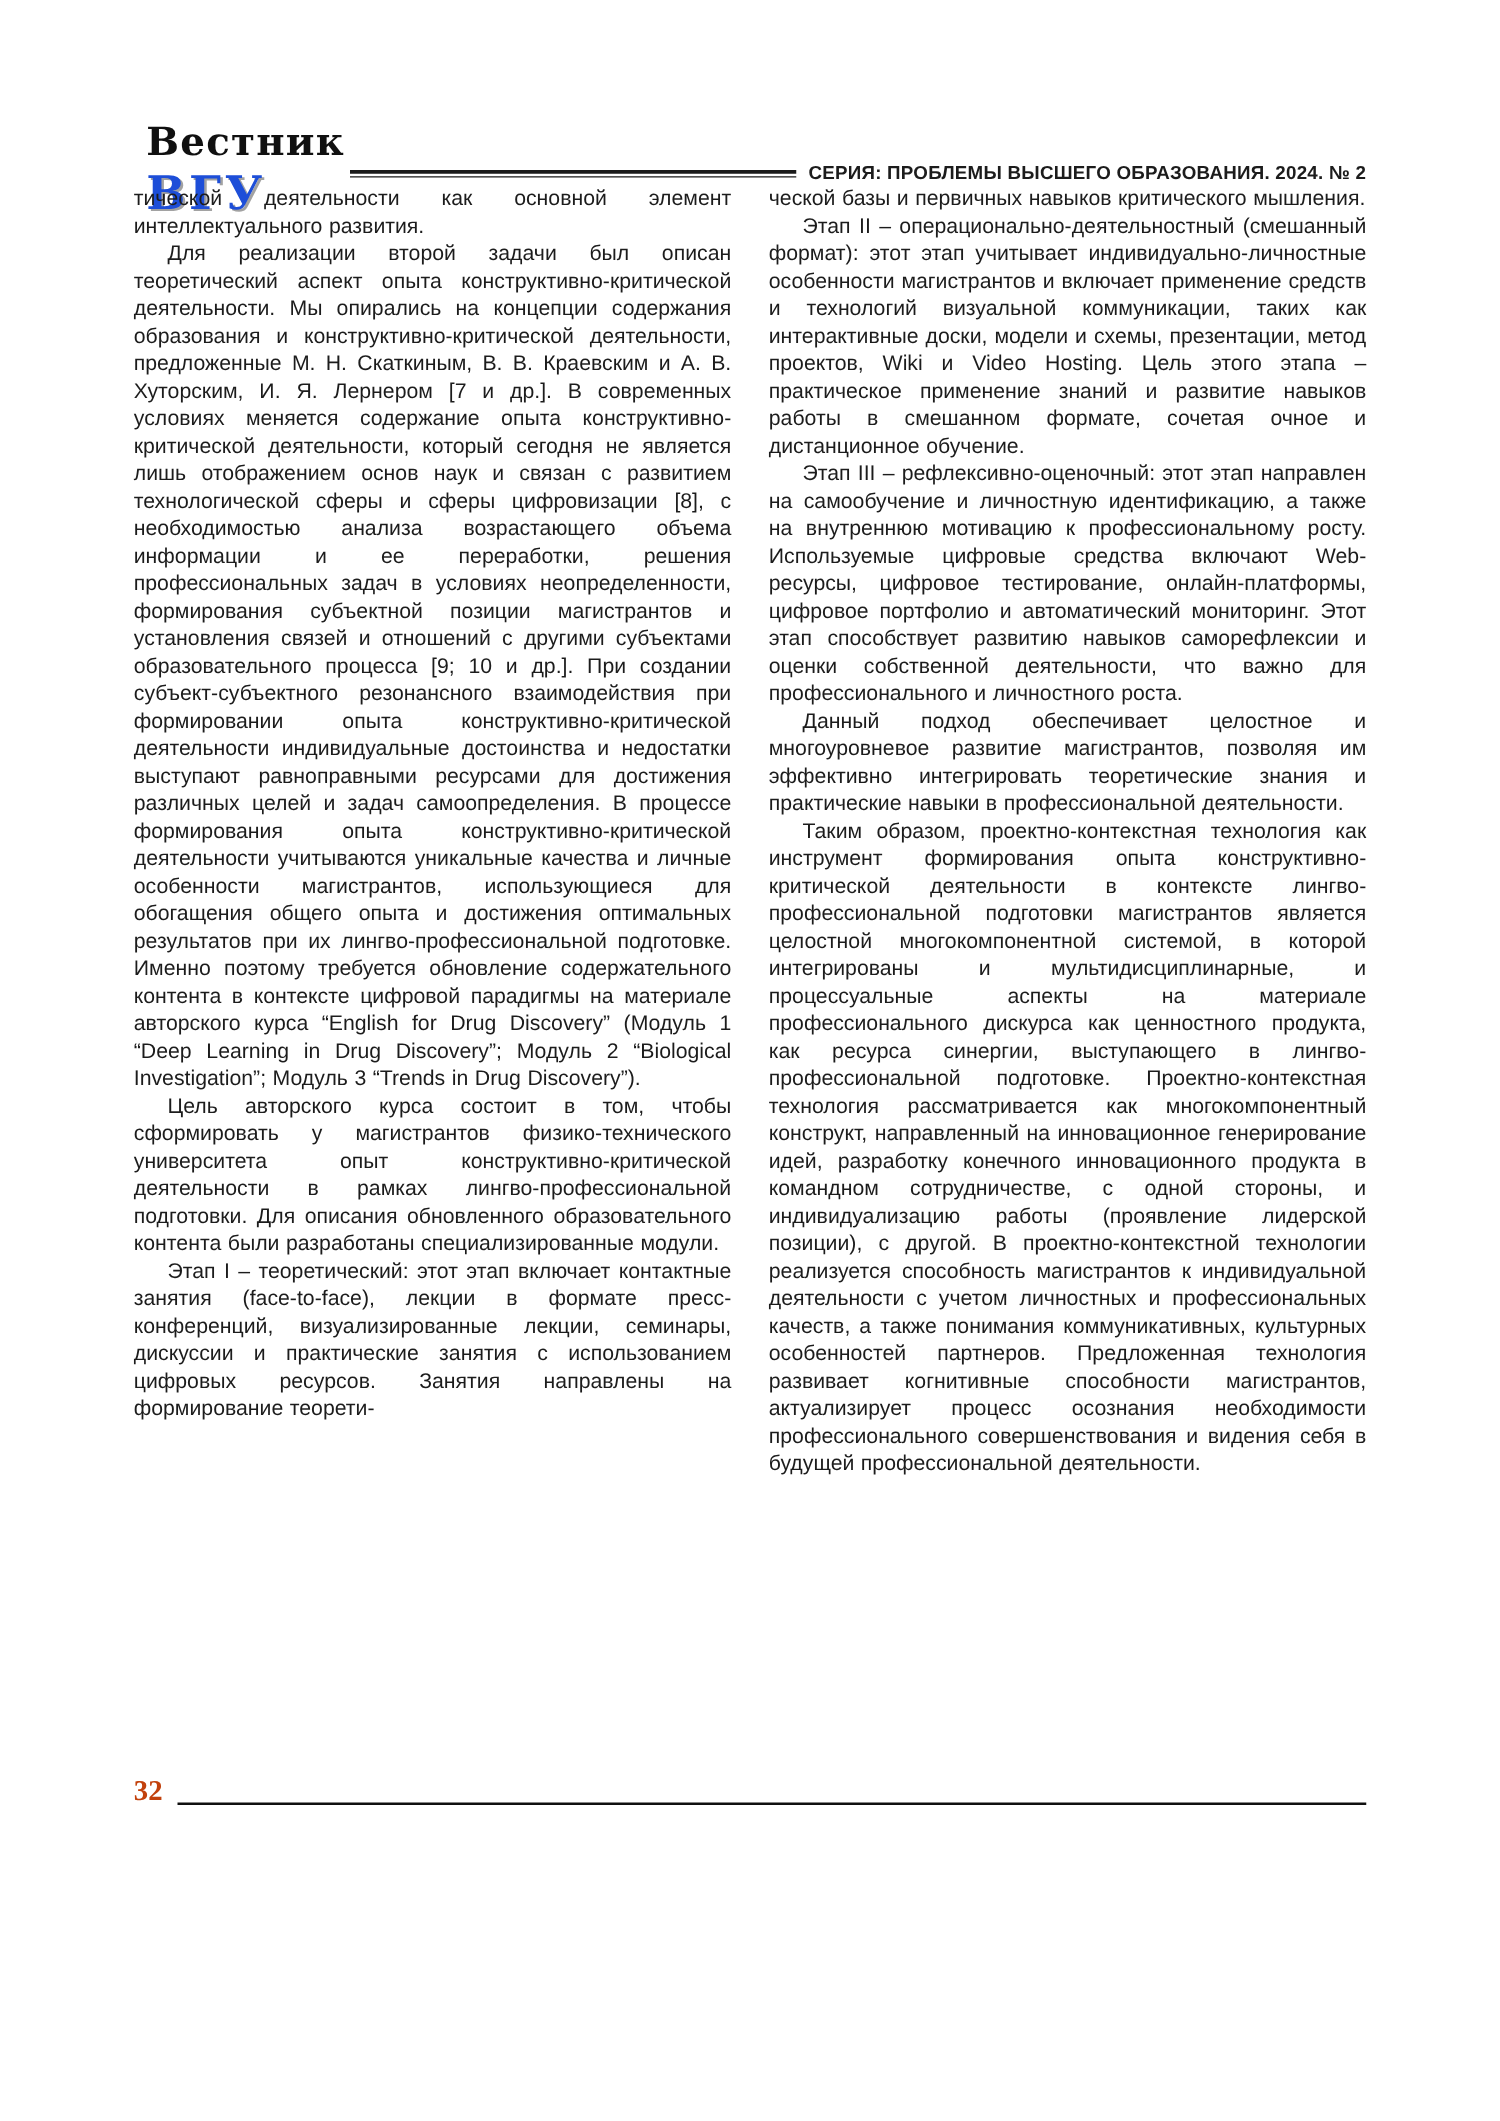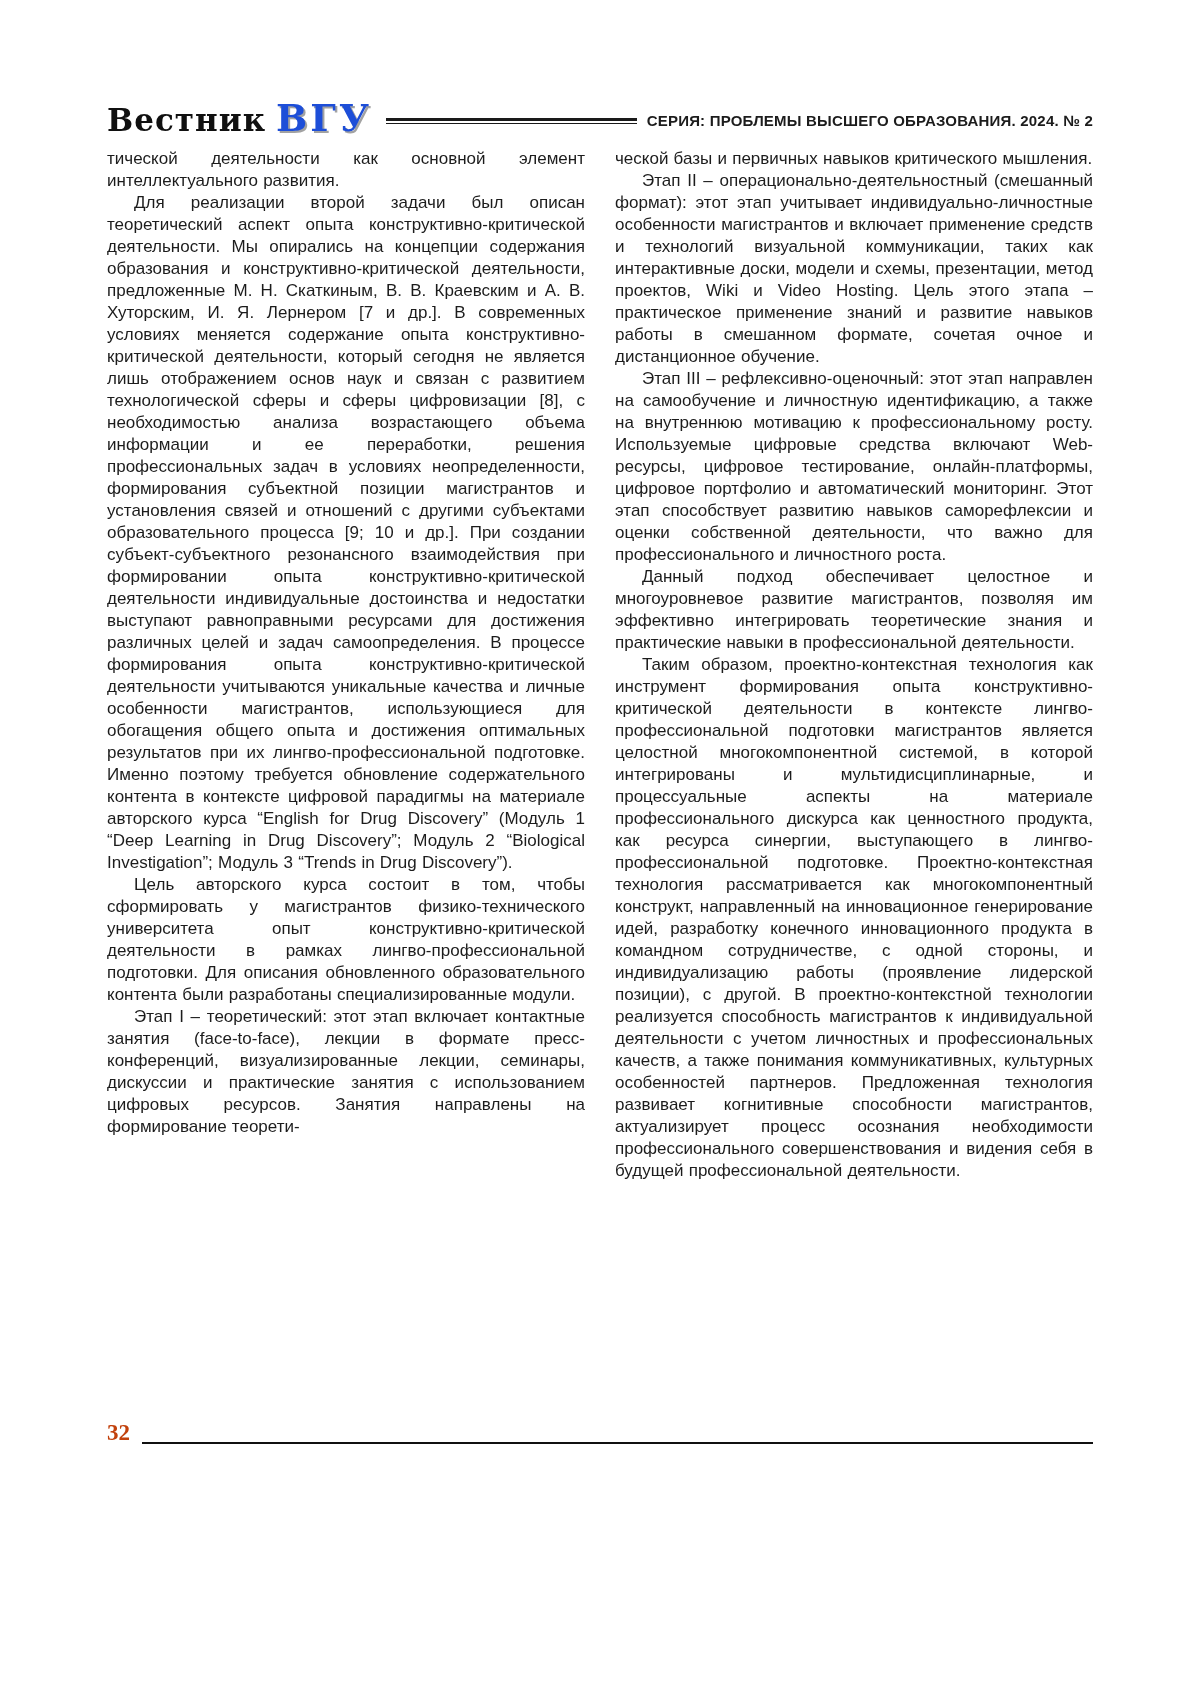--- a/index.html
+++ b/index.html
@@ -10,21 +10,21 @@
     color: #1c1c1c;
     font-family: "Liberation Sans", "DejaVu Sans", sans-serif;
   }
   .page { position: relative; width: 1200px; height: 1697px; overflow: hidden; background: #fff; }
 
   
   .header {
     position: absolute; top: 96px; left: 107px; width: 986px;
     display: flex; align-items: center;
   }
-  .logo { display: flex; align-items: baseline; white-space: nowrap; }
+  .logo { display: flex; align-items: baseline; white-space: nowrap; flex-direction: column; }
   .logo-vestnik {
     font-family: "DejaVu Serif", "Liberation Serif", serif;
     font-weight: bold; font-size: 31px; color: #101010; letter-spacing: 1px;
   }
   .logo-vgu {
     font-family: "DejaVu Serif", "Liberation Serif", serif;
     font-weight: bold; font-size: 37px; color: #1d4ed8; letter-spacing: 3px;
     margin-left: 10px;
     text-shadow: 2px 2px 0 rgba(85,85,85,0.55);
   }

